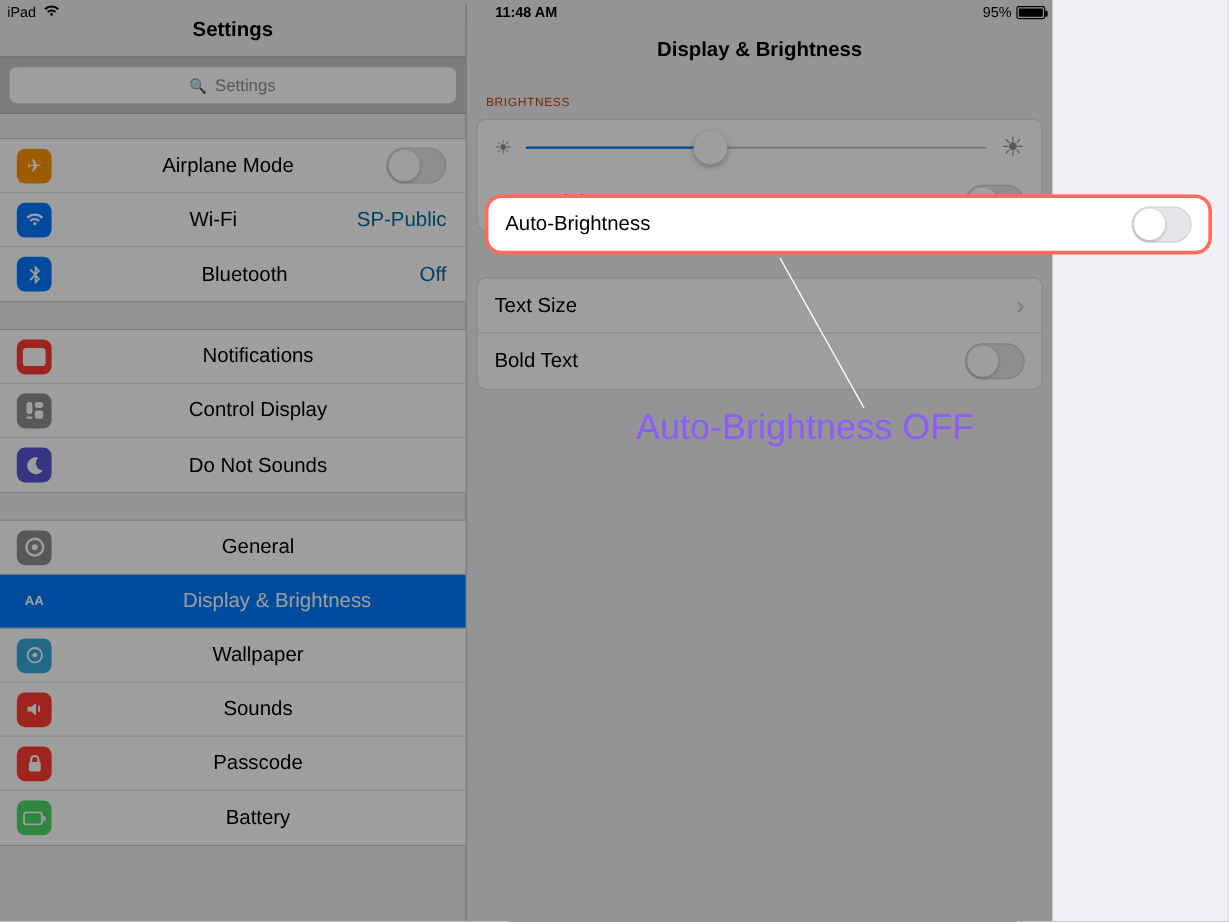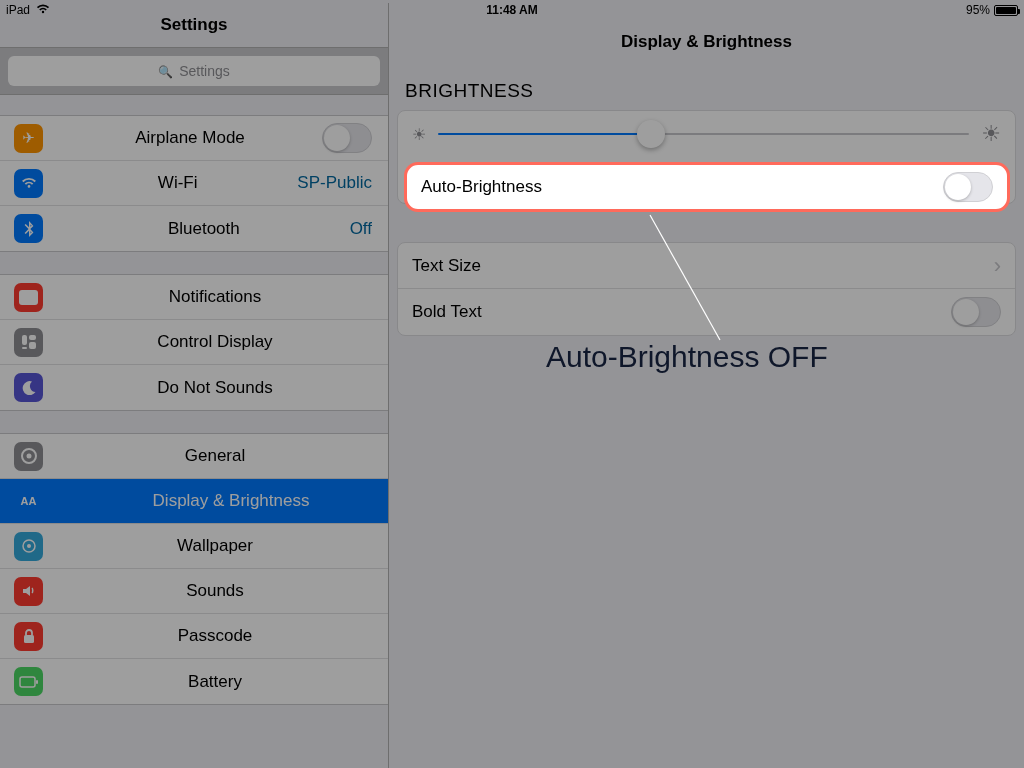--- a/index.html
+++ b/index.html
@@ -1,19 +1,19 @@
 <!DOCTYPE html>
 <html><head>
 <meta charset="utf-8">
 <style>
   * { box-sizing: border-box; margin: 0; padding: 0; font-family: -apple-system, "Helvetica Neue", Helvetica, Arial, sans-serif; }
   html, body { width: 1024px; height: 768px; overflow: hidden; }
   body { background: #efeff4; }
 
-  .screen { position: relative; width: 1024px; height: 768px; background: #efeff4; }
+  .screen { position: relative; width: 877px; height: 768px; background: #efeff4; }
 
   
   .statusbar { position: absolute; top: 0; left: 0; right: 0; height: 20px; display: flex; align-items: center; font-size: 12px; color: #000; z-index: 2; padding: 0 6px; }
   .status-left { display: flex; align-items: center; gap: 6px; }
   .status-center { position: absolute; left: 0; right: 0; text-align: center; font-weight: 600; pointer-events: none; }
   .status-right { margin-left: auto; display: flex; align-items: center; gap: 4px; }
   .wifi-icon, .battery-icon { display: inline-block; }
   .battery-body { display:inline-block; width: 24px; height: 11px; border:1px solid #000; border-radius:2px; position: relative; vertical-align: middle; }
   .battery-body::after { content:""; position:absolute; right:-3px; top:3px; width:2px; height:5px; background:#000; border-radius:0 1px 1px 0; }
   .battery-fill { position:absolute; left:1px; top:1px; bottom:1px; width: 90%; background:#000; border-radius:1px; }
@@ -50,21 +50,21 @@
   .ic-battery  { background:#4cd964; }
 
   
   .mini-toggle { width:50px; height:30px; border-radius:15px; background:#e5e5ea; border:1px solid #d0d0d4; position:relative; flex:0 0 50px; }
   .mini-toggle::after { content:""; position:absolute; left:1px; top:1px; width:26px; height:26px; border-radius:50%; background:#fff; box-shadow:0 1px 3px rgba(0,0,0,.25); }
 
   
   .detail { position:absolute; top:20px; left:389px; right:0; bottom:0; background:#efeff4; }
   .detail-title { height:44px; display:flex; align-items:center; justify-content:center; font-size:17px; font-weight:600; }
 
-  .section-header { padding: 16px 16px 8px; font-size:19px; color:#000000; letter-spacing:0.5px; text-transform:uppercase; }
+  .section-header { padding: 16px 16px 8px; font-size:10px; color:#c2410c; letter-spacing:0.5px; text-transform:uppercase; }
 
   .d-group { margin: 0 8px 0 8px; background:#fff; border:1px solid #dcdcdf; border-radius:8px; }
   .d-group .d-row { display:flex; align-items:center; height:46px; padding:0 14px; border-bottom:1px solid #e0e0e2; font-size:17px; color:#000; }
   .d-group .d-row:last-child { border-bottom:none; }
   .d-row .row-label { flex:1 1 auto; }
 
   .chevron { color:#c7c7cc; font-size:22px; }
 
   .switch { width:50px; height:30px; border-radius:15px; background:#e5e5ea; border:1px solid #d0d0d4; position:relative; flex:0 0 50px; }
   .switch::after { content:""; position:absolute; left:1px; top:1px; width:26px; height:26px; border-radius:50%; background:#fff; box-shadow:0 1px 3px rgba(0,0,0,.25); }
@@ -80,21 +80,21 @@
   .d-group.g2 { margin-top: 38px; }
 
   
   .dimmer { position:absolute; inset:0; background:rgba(0,0,0,.38); pointer-events:none; z-index:5; }
 
   
   .highlight { position:absolute; z-index:10; border:3px solid #ff6a5b; border-radius:14px; background:#fff; display:flex; align-items:center; padding:0 14px; }
   .highlight .row-label { flex:1 1 auto; font-size:17px; }
 
   
-  .annotation { position:absolute; z-index:11; color:#0f172a; font-size:30px; font-weight:300; pointer-events:none;margin-left:16px; }
+  .annotation { position:absolute; z-index:11; color:#8b5cf6; font-size:30px; font-weight:300; pointer-events:none; }
 
 </style>
 </head>
 <body>
 
 <div class="screen">
 
   <div class="statusbar">
     <div class="status-left">
       <span>iPad</span>

